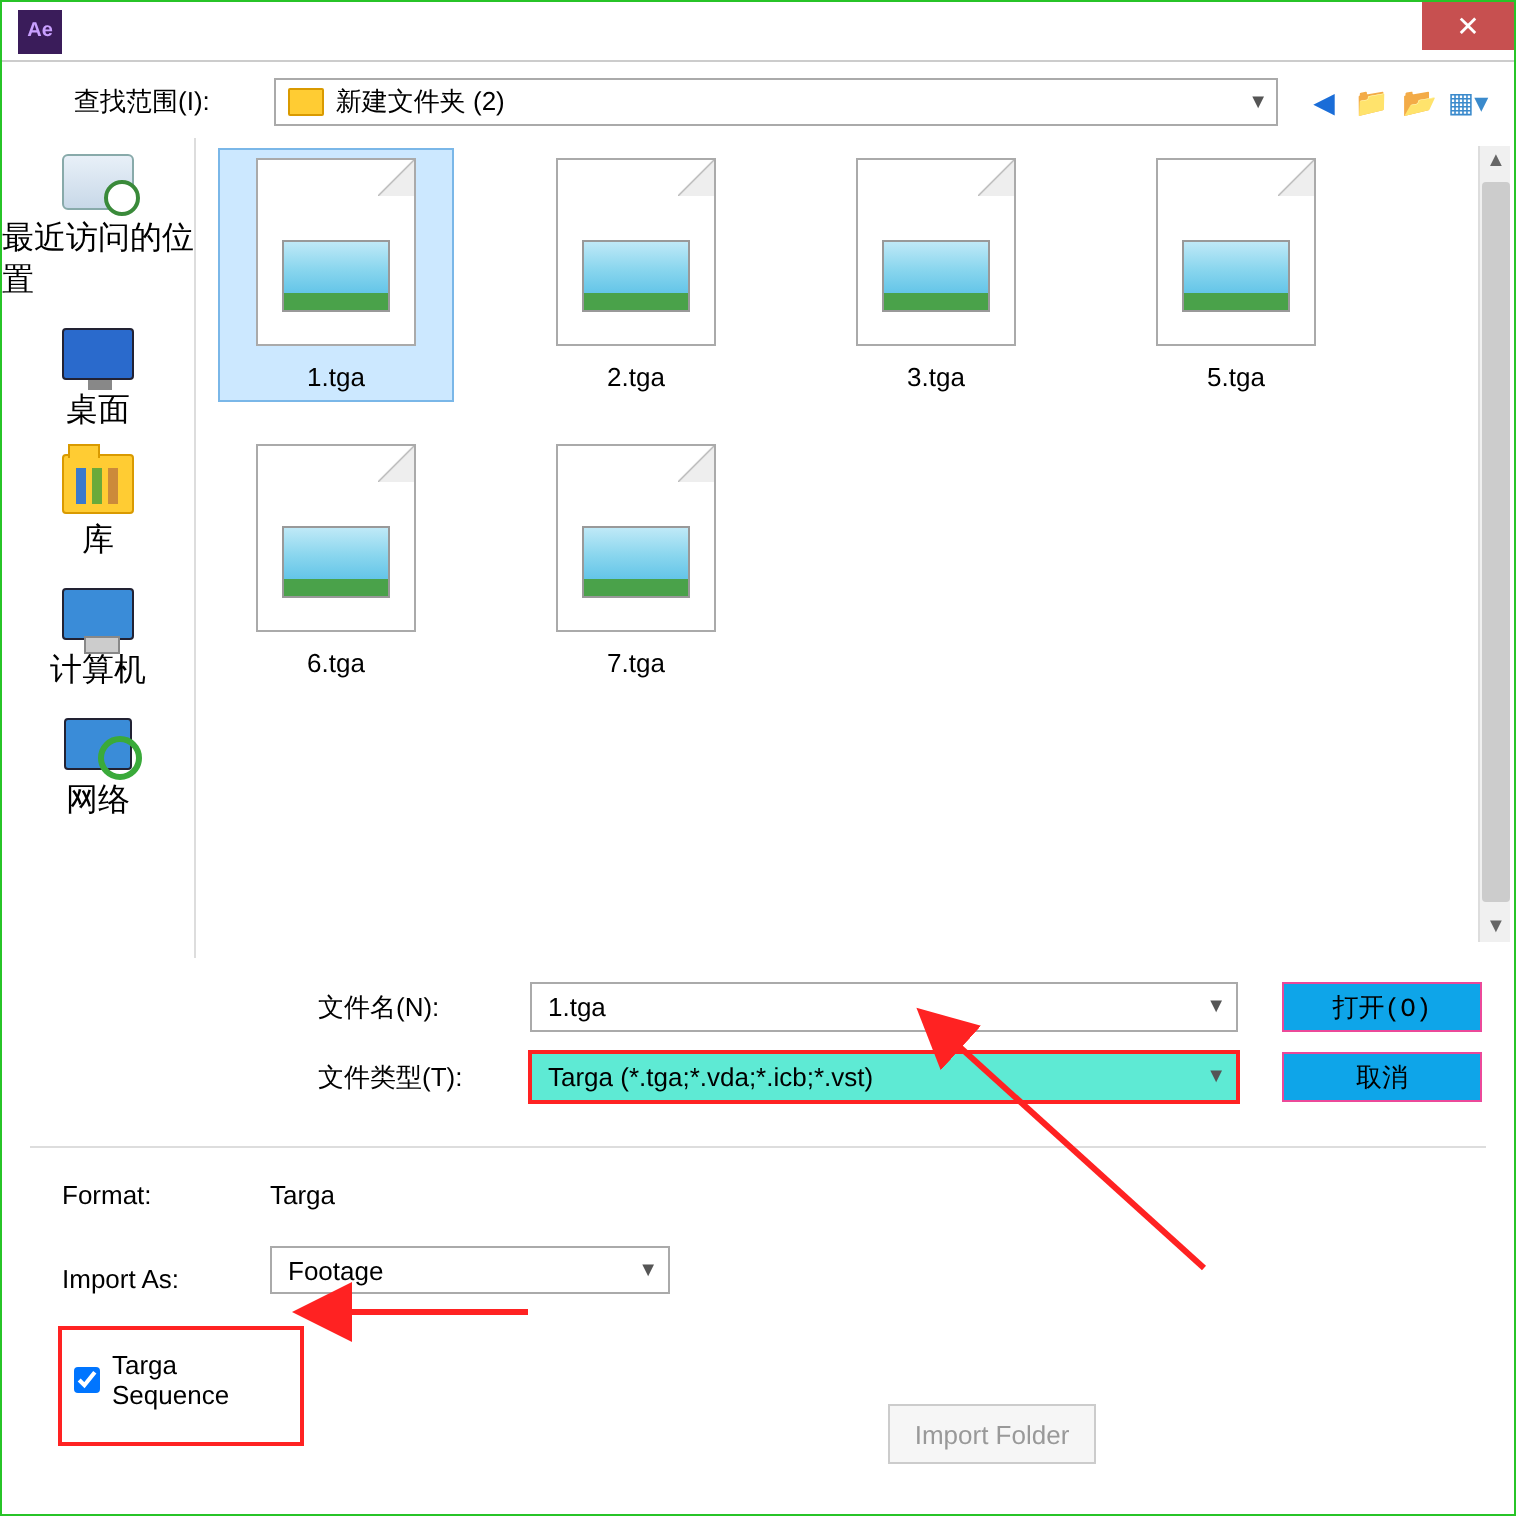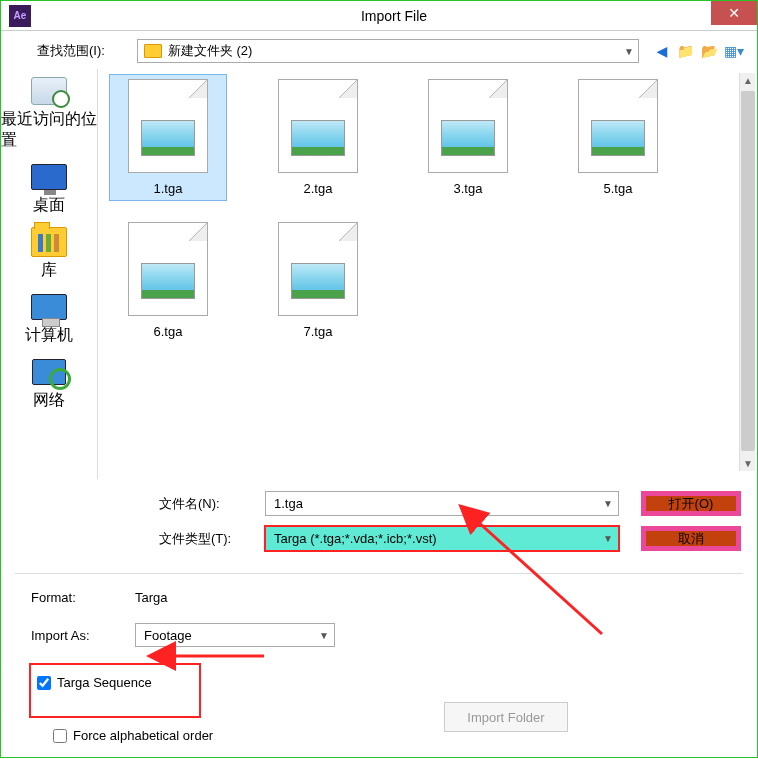--- a/index.html
+++ b/index.html
@@ -43,35 +43,35 @@
 .scrollbar .arr.up { top:2px; }
 .scrollbar .arr.dn { bottom:2px; }
 
 
 .fields { padding: 12px 16px 12px 158px; display:flex; flex-direction:column; gap:10px; }
 .fieldrow { display:flex; align-items:center; gap:14px; }
 .fieldrow .flbl { width:92px; font-size:13px; }
 .fieldrow .combo { flex:1; border:1px solid #aaa; height:25px; background:#fff; display:flex; align-items:center; padding:0 8px; font-family:monospace; font-size:13px; position:relative; }
 .fieldrow .combo .dd { position:absolute; right:5px; font-size:10px; color:#555; }
 .fieldrow .combo.hl { outline:2px solid #ff2222; outline-offset:-1px; background:#5eead4; }
-.fieldrow .btn { width:100px; height:25px; border:5px solid #ec4899; background:#c2410c; font-size:13px; display:flex; align-items:center; justify-content:center; margin-left:8px; }
+.fieldrow .btn { width:100px; height:25px; border:1px solid #ec4899; background:#0ea5e9; font-size:13px; display:flex; align-items:center; justify-content:center; margin-left:8px;font-family:Liberation Mono, monospace; }
 
 .divider { border-top:1px solid #ddd; margin:10px 14px 0 14px; }
 
 
 .import-sec { padding:16px 30px 0 30px; font-size:13px; }
-.import-sec .row { display:flex; align-items:center; margin-bottom:18px; }
+.import-sec .row { display:flex; align-items:flex-end; margin-bottom:18px; }
 .import-sec .row .lbl2 { width:104px; }
 .import-sec .combo2 { width:200px; height:24px; border:1px solid #aaa; background:#fff; display:flex; align-items:center; padding:0 8px; position:relative; }
 .import-sec .combo2 .dd { position:absolute; right:5px; font-size:10px; color:#555; }
-.chk-box { outline:2px solid #ff2222; padding:10px 8px 26px 6px; width:168px; margin-top:10px; }
+.chk-box { outline:2px solid #ff2222; padding:10px 8px 16px 6px; width:119px; margin-top:10px; }
 .chk-row { display:flex; align-items:center; gap:6px; font-size:13px; margin-top:0; }
 .chk-row input { width:14px; height:14px; }
 .chk-row.sub { margin-left:22px; margin-top:12px; }
-.import-folder { position:absolute; left:444px; top:702px; width:124px; height:30px; border:1px solid #ccc; background:#f6f6f6; color:#999; display:flex; align-items:center; justify-content:center; font-size:13px; }
+.import-folder { position:absolute; left:444px; top:702px; width:104px; height:30px; border:1px solid #ccc; background:#f6f6f6; color:#999; display:flex; align-items:center; justify-content:center; font-size:13px; }
 
 
 .arrow-svg { position:absolute; pointer-events:none; }
 
 
 .ico-recent { width:36px; height:28px; background:linear-gradient(#e8f0f8,#c8d8e8); border:1px solid #8aa; border-radius:3px; position:relative; }
 .ico-recent::after { content:""; position:absolute; right:-4px; bottom:-4px; width:14px; height:14px; border:2px solid #3a8a3a; border-radius:50%; background:#fff; }
 .ico-desktop { width:36px; height:26px; background:#2a6acc; border:1px solid #223; border-radius:2px; position:relative; }
 .ico-desktop::after { content:""; position:absolute; left:12px; bottom:-6px; width:12px; height:5px; background:#888; }
 .ico-lib { width:36px; height:30px; background:#ffcc33; border:1px solid #d99a00; border-radius:2px; position:relative; }
@@ -81,21 +81,20 @@
 .ico-computer::after { content:""; position:absolute; left:10px; bottom:-8px; width:16px; height:7px; background:#ccc; border:1px solid #888; }
 .ico-network { width:34px; height:26px; background:#3a8cd8; border:1px solid #223; border-radius:2px; position:relative; }
 .ico-network::after { content:""; position:absolute; right:-6px; bottom:-6px; width:16px; height:16px; border:3px solid #3aaa3a; border-radius:50%; background:transparent; }
 </style>
 </head>
 <body>
 
 <div class="window-border">
   <div class="titlebar">
     <div class="app-icon">Ae</div>
-    <div class="title">Import File</div>
     <div class="close">✕</div>
   </div>
 
   <div class="toolbar">
     <span class="lbl">查找范围(I):</span>
     <div class="location">
       <span class="folder-ico"></span>
       <span>新建文件夹 (2)</span>
       <span class="dd">▼</span>
     </div>
@@ -225,24 +224,20 @@
       <div class="combo2">
         <span>Footage</span>
         <span class="dd">▼</span>
       </div>
     </div>
     <div class="chk-box">
       <div class="chk-row">
         <input type="checkbox" checked="" style="">
         <span>Targa Sequence</span>
       </div>
-    </div>
-    <div class="chk-row sub">
-      <input type="checkbox" style="">
-      <span>Force alphabetical order</span>
     </div>
   </div>
 
   <div class="import-folder">Import Folder</div>
 </div>
 
 <svg class="arrow-svg" style="left:0;top:0;width:758px;height:759px;">
   <defs>
     <marker id="ah" markerWidth="12" markerHeight="12" refX="2" refY="5" orient="auto">
       <path d="M0,0 L10,5 L0,10 Z" fill="#ff2222"></path>

